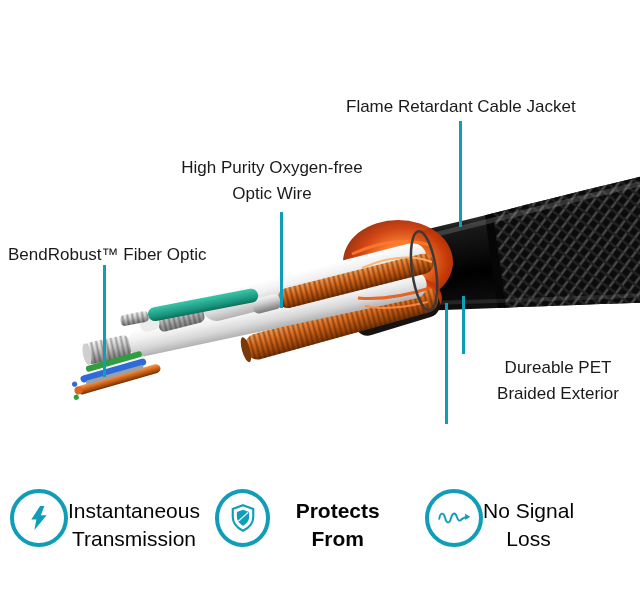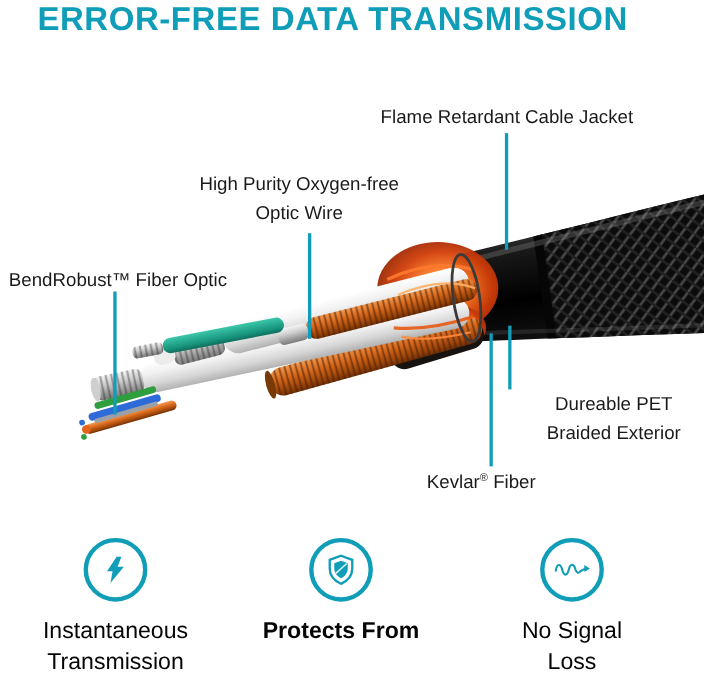--- a/index.html
+++ b/index.html
@@ -22,39 +22,38 @@
   .callout-line { position:absolute; width:2.5px; background:var(--accent); }
   .callout-label {
     position:absolute; color:var(--ink); font-size:17px; line-height:1.55;
     white-space:nowrap;
   }
   .callout-label.center { text-align:center; white-space:normal; }
   .callout-label sup { font-size:10px; vertical-align:super; }
 
   .feature {
     position:absolute; top:489px; width:190px;
-    display:flex; flex-direction:column; align-items:center;
+    display:flex; flex-direction:row; align-items:center;
   }
   .feature-icon {
     width:58px; height:58px; border-radius:50%;
     border:4px solid var(--accent); color:var(--accent);
     display:flex; align-items:center; justify-content:center;
     margin-bottom:13px; background:#fff;
   }
   .feature-icon svg { display:block; }
   .feature-label {
     font-size:21px; line-height:1.32; color:#050505; text-align:center;
   }
 </style>
 </head>
 <body>
 
 <div class="stage">
 
-  <h1 class="title">ERROR-FREE DATA TRANSMISSION</h1>
 
   <svg class="cable-svg" viewBox="0 0 640 330" aria-hidden="true">
     <defs>
       <linearGradient id="gWhite" x1="0" y1="0" x2="0" y2="1">
         <stop offset="0" stop-color="#ffffff"></stop>
           <stop offset=".35" stop-color="#f1f1f1"></stop>
         <stop offset=".7" stop-color="#d7d7d7"></stop>
           <stop offset="1" stop-color="#b2b2b2"></stop>
       </linearGradient>
       <linearGradient id="gSilver" x1="0" y1="0" x2="0" y2="1">
@@ -187,24 +186,20 @@
     <div>Optic Wire</div>
   </div>
 
   <div class="callout-label" style="left:8px; top:242px;">BendRobust™ Fiber Optic</div>
 
   <div class="callout-label center" style="left:468px; top:355px; width:180px;">
     <div>Dureable PET</div>
     <div>Braided Exterior</div>
   </div>
 
-  <div class="callout-label" style="left:388px; top:426px;">
-    <span>Kevlar</span><sup>®</sup>
-    <span>Fiber</span>
-  </div>
 
   <div class="feature" style="left:10px;">
     <div class="feature-icon">
       <svg width="28" height="28" viewBox="0 0 24 24">
         <path d="M12.9 1.8 L5.4 13.2 h4.3 L8.1 22.2 l10.4 -12.6 h-4.9 l3 -7.8 Z" fill="currentColor"></path>
       </svg>
     </div>
     <div class="feature-label">
       <div>Instantaneous</div>
       <div>Transmission</div>

